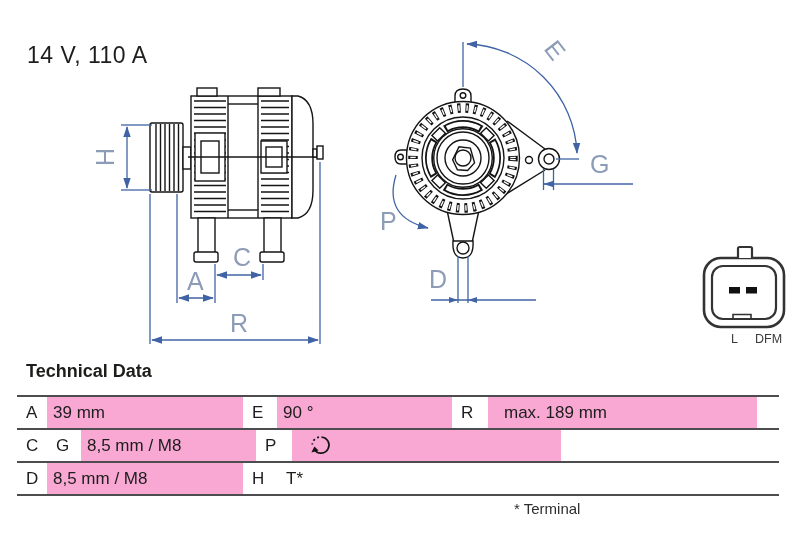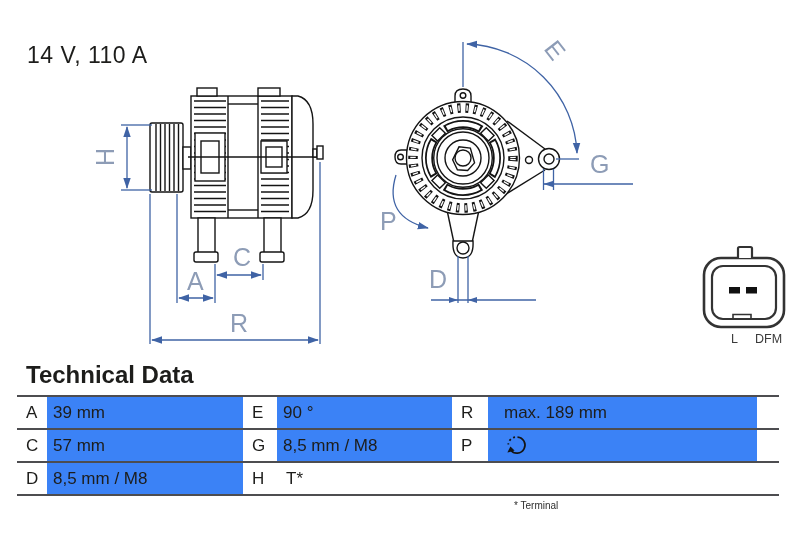--- a/index.html
+++ b/index.html
@@ -11,35 +11,35 @@
     position:absolute;left:27px;top:11px;font-size:23px;letter-spacing:.5px;color:#1d1d1b;margin-top:31px;
   }
   #drawing{position:absolute;left:0;top:0;}
   #drawing text{font-family:"Liberation Sans", sans-serif;fill:#8d9cb6;font-size:25px;}
   #drawing text.pinlbl{font-size:12.5px;fill:#3a3a3a;}
   .ink{stroke:#141414;fill:none;stroke-width:1.4;}
   .inkf{stroke:#141414;fill:#ffffff;stroke-width:1.4;}
   .dim{stroke:#3f63a5;fill:none;stroke-width:1.3;}
   .dimf{fill:#3f63a5;stroke:none;}
   .tech-heading{
-    position:absolute;left:26px;top:361px;font-size:24px;font-weight:bold;color:#1d1d1b;
+    position:absolute;left:26px;top:361px;font-size:18px;font-weight:bold;color:#1d1d1b;
   }
   .td-table{
     position:absolute;left:17px;top:395px;width:762px;
     border-top:2px solid #4d4d50;font-size:17px;
   }
   .td-row{display:flex;height:33px;box-sizing:border-box;border-bottom:2px solid #4d4d50;align-items:stretch;}
   .cell{display:flex;align-items:center;box-sizing:border-box;}
   .key{background:#ffffff;padding-left:9px;}
-  .val{background:#3b82f6;padding-left:6px;}
+  .val{background:#f9a8d4;padding-left:6px;}
   .k1{width:30px;} .v1{width:196px;}
   .k2{width:34px;} .v2{width:175px;}
   .k3{width:36px;} .v3{width:269px;padding-left:16px;}
   .footnote{
-    position:absolute;left:514px;top:500px;font-size:10px;color:#2e2e2e;
+    position:absolute;left:514px;top:500px;font-size:15px;color:#2e2e2e;
   }
   .roticon{display:block;}
 </style>
 </head>
 <body>
 
 <div class="title">14 V, 110 A</div>
 
 <svg id="drawing" width="800" height="356" viewBox="0 0 800 356">
   <defs>
@@ -188,21 +188,20 @@
   <div class="td-row">
     <div class="cell key k1">A</div>
     <div class="cell val v1">39 mm</div>
     <div class="cell key k2">E</div>
     <div class="cell val v2">90 °</div>
     <div class="cell key k3">R</div>
     <div class="cell val v3">max. 189 mm</div>
   </div>
   <div class="td-row">
     <div class="cell key k1">C</div>
-    <div class="cell val v1">57 mm</div>
     <div class="cell key k2">G</div>
     <div class="cell val v2">8,5 mm / M8</div>
     <div class="cell key k3">P</div>
     <div class="cell val v3">
       <svg class="roticon" width="24" height="23" viewBox="0 0 24 23">
         <path d="M13.5,3.1 A8,8 0 1 1 6.6,15.9" fill="none" stroke="#141414" stroke-width="1.7"></path>
         <path d="M11,3.2 A8,8 0 0 0 4.3,10.5" fill="none" stroke="#141414" stroke-width="1.7" stroke-dasharray="2 2.6"></path>
         <polygon points="3.4,18.6 10.6,16.6 6.4,12.4" fill="#141414"></polygon>
       </svg>
       <span></span>

